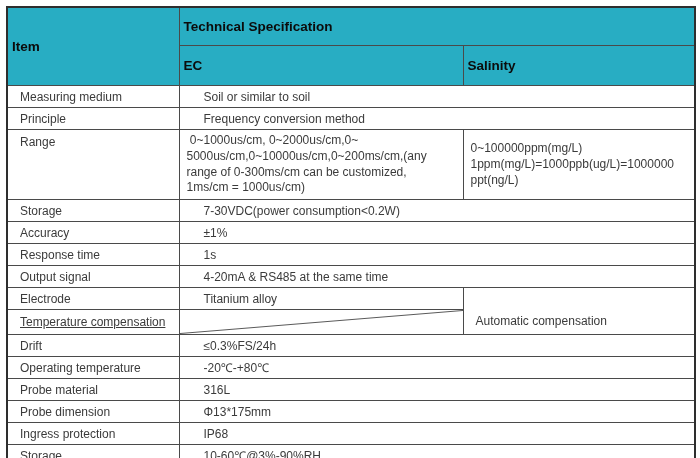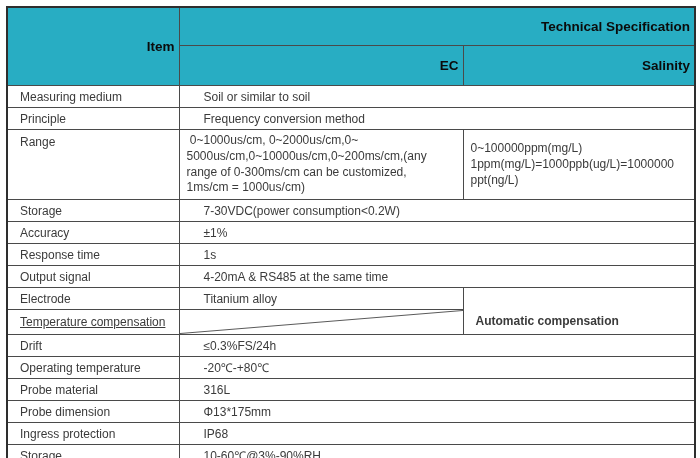--- a/index.html
+++ b/index.html
@@ -11,36 +11,36 @@
   table.spec {
     width: 688px; height: 446px;
     border-collapse: collapse; table-layout: fixed;
     font-family: "Liberation Sans", sans-serif;
     font-size: 12px; color: #3b3b3b;
     border: 2px solid #2e2e2e;
   }
   table.spec th, table.spec td { border: 1px solid #4a4a4a; overflow: hidden; }
   table.spec th {
     background: #28adc3; color: #0b0b0b;
-    font-size: 13.5px; font-weight: bold; text-align: right;
+    font-size: 13.5px; font-weight: bold; text-align: left;
     padding: 11px 4px;
   }
   tr.hrow1 { height: 25px; }
   tr.hrow2 { height: 40px; }
   tr.rnormal { height: 22px; margin-left: 39px; }
   tr.rtemp { height: 25px; text-decoration: underline; }
   td.item { padding: 2px 4px 2px 12px; text-align: left; vertical-align: middle; }
   td.val  { padding: 2px 6px 2px 24px; text-align: left; vertical-align: middle; }
   td.pre  {
     white-space: pre-line; line-height: 1.32;
     padding: 3px 6px 3px 7px; vertical-align: middle;
   }
   td.diag { position: relative; padding: 0; }
   td.diag svg { position: absolute; left: 0; top: 0; width: 100%; height: 100%; display: block; }
-  td.autocomp { vertical-align: bottom; padding: 0 6px 6px 12px; font-weight: bold; }
+  td.autocomp { vertical-align: bottom; padding: 0 6px 6px 12px; }
 </style>
 </head>
 <body>
 
 <div class="page">
   <table class="spec">
     <colgroup>
       <col style="width:172px">
       <col style="width:284px">
       <col style="width:232px">

